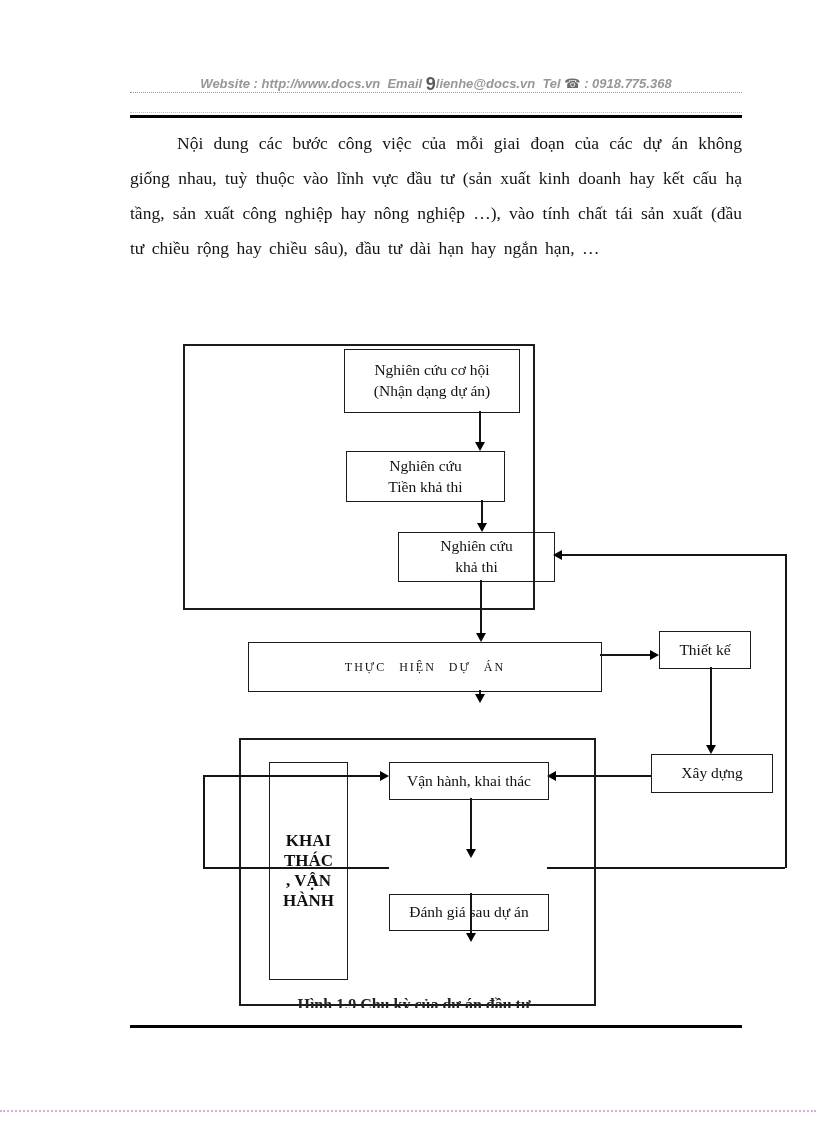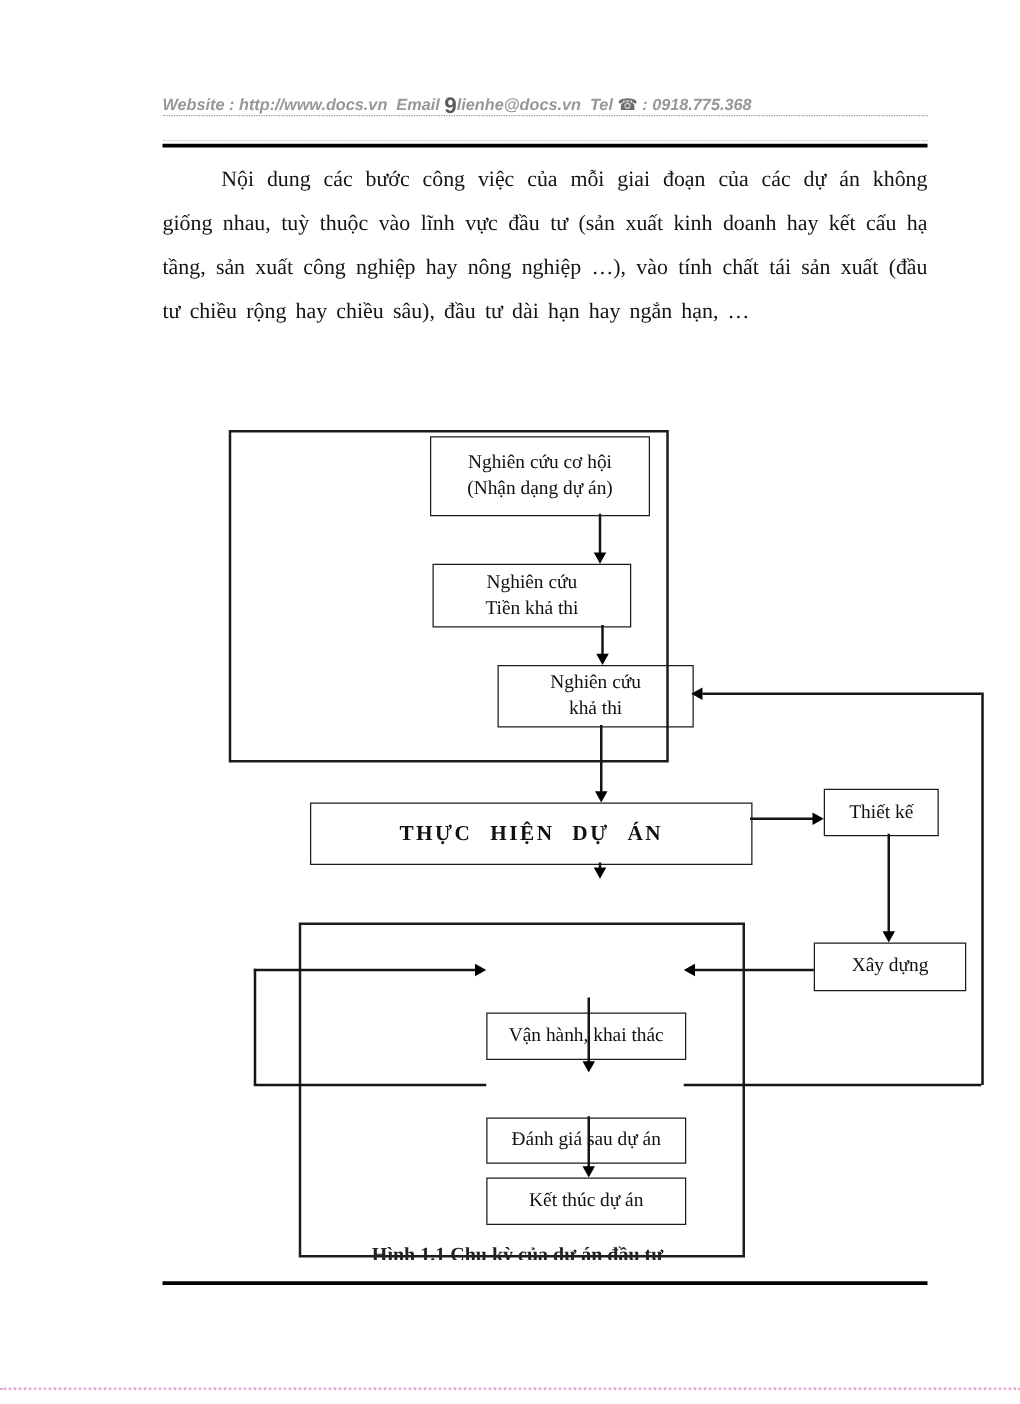--- a/index.html
+++ b/index.html
@@ -1,39 +1,39 @@
 <!DOCTYPE html>
 <html><head>
 <meta charset="utf-8">
 <style>
   html,body{margin:0;padding:0;background:#fff;}
   .page{position:relative;width:816px;height:1123px;background:#fff;overflow:hidden;
         font-family:"Liberation Serif","DejaVu Serif",serif;color:#111;}
 
   
-  .hdr{position:absolute;left:130px;top:74px;width:612px;
+  .hdr{position:absolute;left:130px;top:74px;width:612px;text-align:center;
        font-family:"Liberation Sans","DejaVu Sans",sans-serif;
        font-style:italic;font-weight:bold;font-size:13px;color:#979797;white-space:nowrap;}
   .hdr .mail-glyph{font-style:normal;font-size:18px;color:#5a5a5a;font-weight:bold;vertical-align:-2px;}
   .hdr .tel-glyph{font-style:normal;color:#6d6d6d;font-size:13px;}
   .hdr-dotted{position:absolute;left:130px;top:92px;width:612px;border-top:1px dotted #9a9a9a;}
   .hdr-dotted2{position:absolute;left:130px;top:112px;width:612px;border-top:1px dotted #bbb;}
   .hdr-rule{position:absolute;left:130px;top:115px;width:612px;height:3px;background:#000;}
 
   
   .para{position:absolute;left:130px;top:126px;width:612px;font-size:17.5px;line-height:35px;
         text-align:justify;text-indent:47px;word-spacing:3px;color:#141414;}
 
   
   .dbox{position:absolute;border:1px solid #1c1c1c;background:transparent;display:flex;
         align-items:center;justify-content:center;text-align:center;
         font-size:15.5px;line-height:1.35;white-space:pre-line;}
   .outer{border-width:2px;}
   .phase-label{font-weight:bold;font-size:17px;line-height:23px;}
-  .impl{font-weight:bold;font-size:17px;letter-spacing:2px;word-spacing:8px;}
+  .impl{font-weight:normal;font-size:12px;letter-spacing:2px;word-spacing:8px;}
   .hline,.vline{position:absolute;background:#151515;}
   .hline{height:1.5px;}
   .vline{width:1.5px;}
   .ah{position:absolute;width:0;height:0;border:5px solid transparent;}
   .ah-down{border-top:9px solid #000;border-bottom:none;}
   .ah-right{border-left:9px solid #000;border-right:none;}
   .ah-left{border-right:9px solid #000;border-left:none;}
 
   .caption{position:absolute;left:264px;top:996px;width:300px;height:12px;overflow:hidden;
            text-align:center;font-weight:bold;font-size:16px;color:#222;}
@@ -78,37 +78,40 @@
   <div class="hline" style="left:600px;top:654px;width:51px;"></div>
   <div class="ah ah-right" style="left:650px;top:650px;"></div>
   <div class="dbox" style="left:659px;top:631px;width:90px;height:36px;">Thiết kế</div>
   <div class="vline" style="left:710px;top:667px;height:79px;"></div>
   <div class="ah ah-down" style="left:706px;top:745px;"></div>
   <div class="dbox" style="left:651px;top:754px;width:120px;height:37px;text-align:right;">Xây dựng</div>
   <div class="hline" style="left:556px;top:775px;width:95px;"></div>
   <div class="ah ah-left" style="left:547px;top:771px;"></div>
 
   <div class="dbox outer" style="left:239px;top:738px;width:353px;height:264px;"></div>
-  <div class="dbox" style="left:389px;top:762px;width:158px;height:36px;margin-top:48px;">Vận hành, khai thác</div>
+  <div class="dbox phase-label" style="left:269px;top:762px;width:77px;height:216px;line-height:20px;">KHAI
+THÁC
+, VẬN
+HÀNH</div>
+  <div class="dbox" style="left:389px;top:762px;width:158px;height:36px;">Vận hành, khai thác</div>
   <div class="dbox" style="left:389px;top:858px;width:158px;height:35px;margin-top:36px;">Đánh giá sau dự án</div>
-  <div class="dbox" style="left:389px;top:942px;width:158px;height:36px;">Kết thúc dự án</div>
 
   <div class="vline" style="left:470px;top:798px;height:52px;"></div>
   <div class="ah ah-down" style="left:466px;top:849px;"></div>
   <div class="vline" style="left:470px;top:893px;height:41px;"></div>
   <div class="ah ah-down" style="left:466px;top:933px;"></div>
 
   <div class="hline" style="left:203px;top:867px;width:186px;"></div>
   <div class="vline" style="left:203px;top:775px;height:93px;"></div>
   <div class="hline" style="left:203px;top:775px;width:177px;"></div>
   <div class="ah ah-right" style="left:380px;top:771px;"></div>
 
   <div class="hline" style="left:547px;top:867px;width:238px;"></div>
   <div class="vline" style="left:785px;top:554px;height:314px;"></div>
   <div class="hline" style="left:562px;top:554px;width:223px;"></div>
   <div class="ah ah-left" style="left:553px;top:550px;"></div>
 
-  <div class="caption">Hình 1.1 Chu kỳ của dự án đầu tư</div>
+  <div class="caption">Hình 1.9 Chu kỳ của dự án đầu tư</div>
 
   <div class="ftr-rule"></div>
   <div class="pink-dots"></div>
 
 </div>
 
 </body></html>

